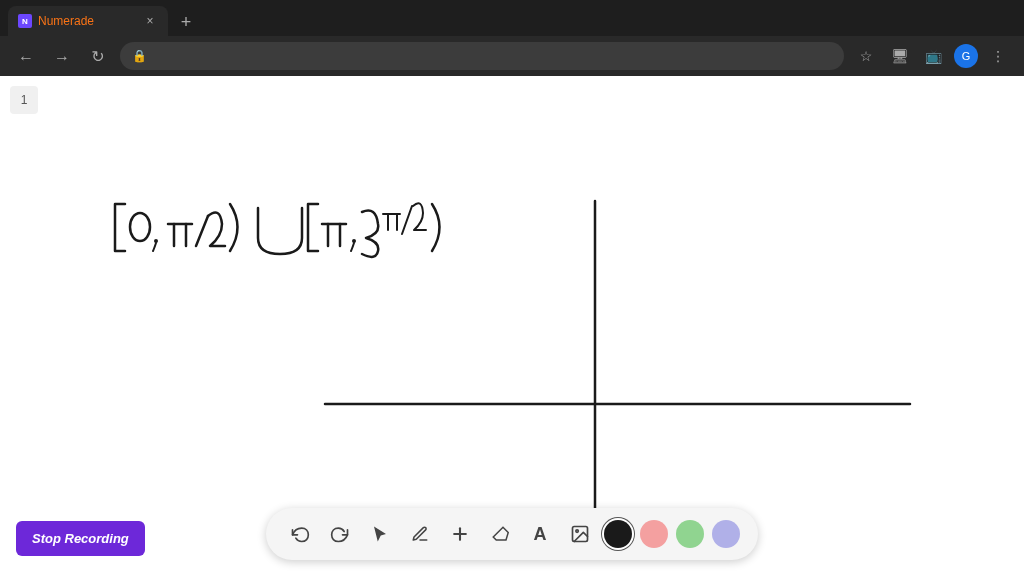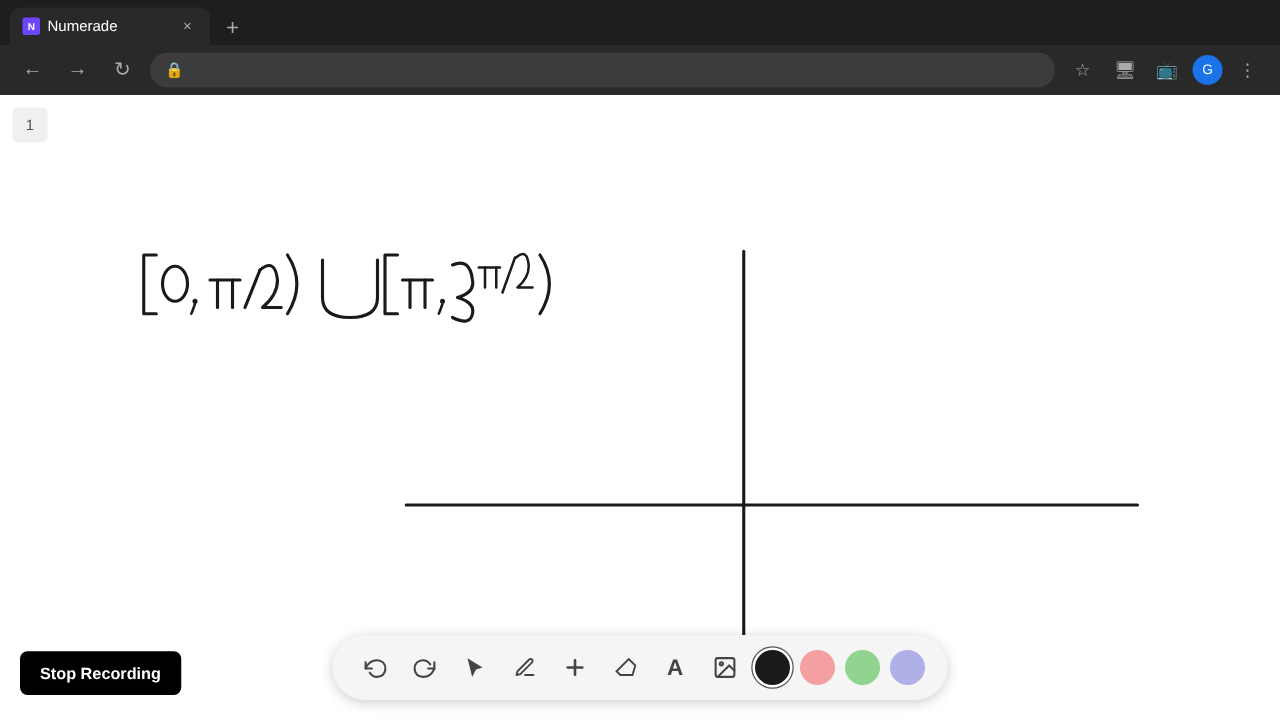--- a/index.html
+++ b/index.html
@@ -45,21 +45,21 @@
       background: #6c47ff;
       border-radius: 2px;
       display: flex;
       align-items: center;
       justify-content: center;
       color: white;
       font-size: 8px;
       font-weight: bold;
     }
     .tab-title {
-      color: #ffffff;
+      color: #f97316;
       font-size: 12px;
       flex: 1;
     }
     .tab-close {
       color: #aaa;
       font-size: 12px;
       cursor: pointer;
       width: 16px;
       height: 16px;
       display: flex;
@@ -210,29 +210,30 @@
     }
     .color-swatch.active {
       box-shadow: 0 0 0 2px white, 0 0 0 3px #555;
     }
 
     
     .stop-recording-btn {
       position: absolute;
       bottom: 20px;
       left: 16px;
-      background: #000000;
+      background: #6d28d9;
       color: white;
       border: none;
       border-radius: 6px;
       padding: 10px 16px;
       font-size: 13px;
       font-weight: 600;
       cursor: pointer;
       white-space: nowrap;
+      font-style: italic;
     }
   </style>
 </head>
 <body>
 
 <div class="browser-frame">
 
   <div class="tab-bar">
     <div class="tab">
       <div class="tab-favicon">

